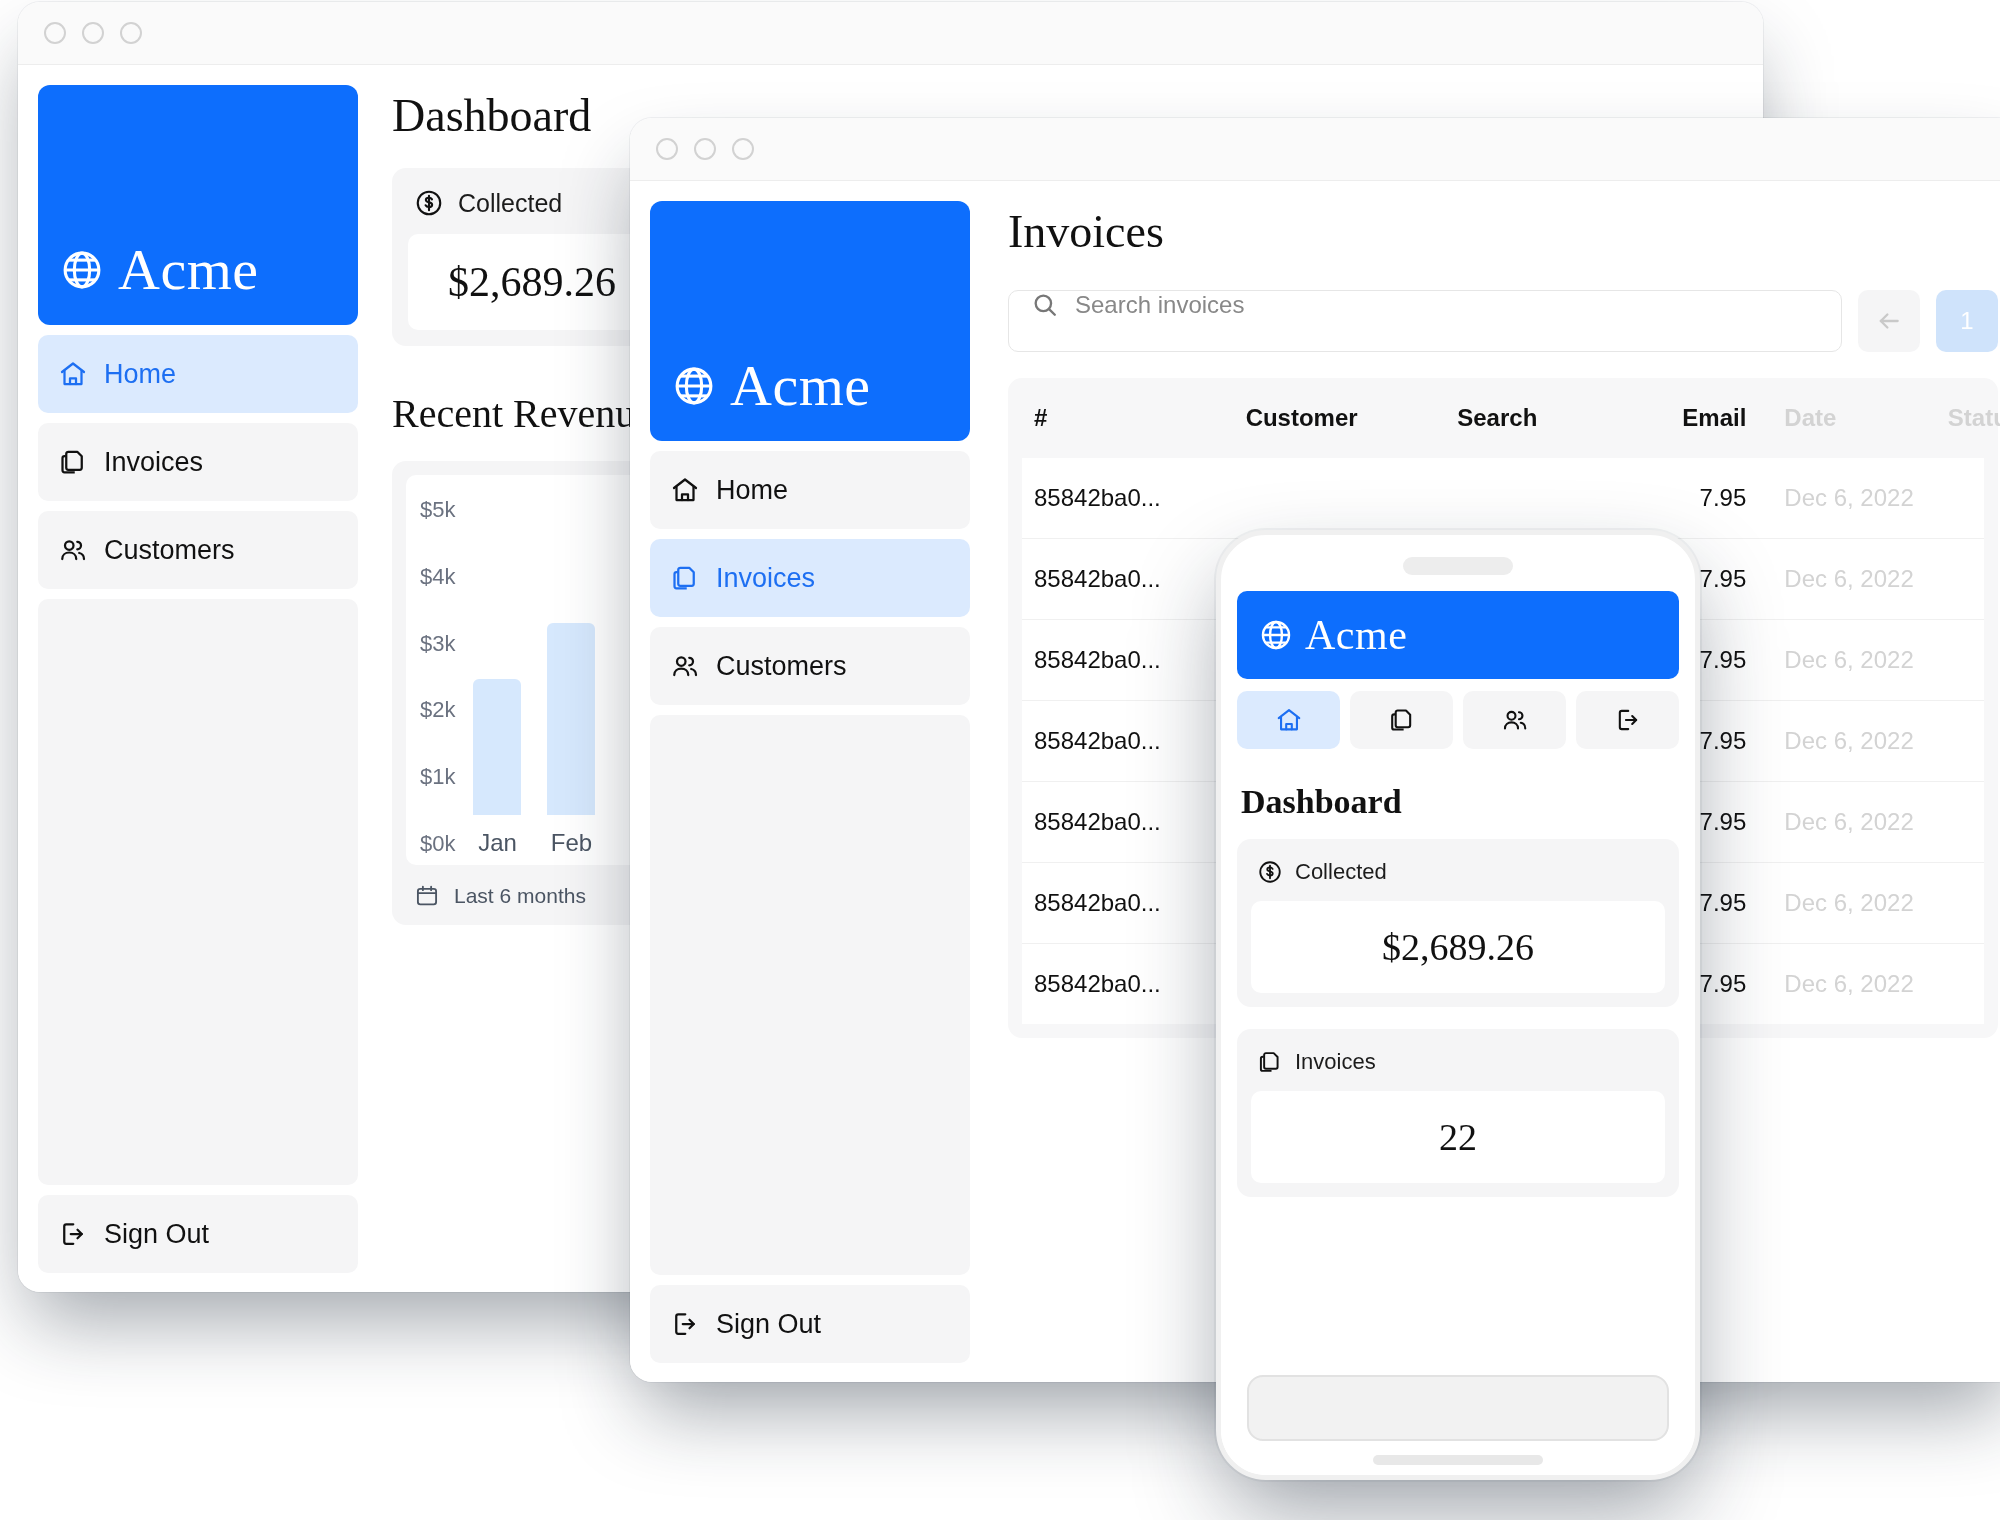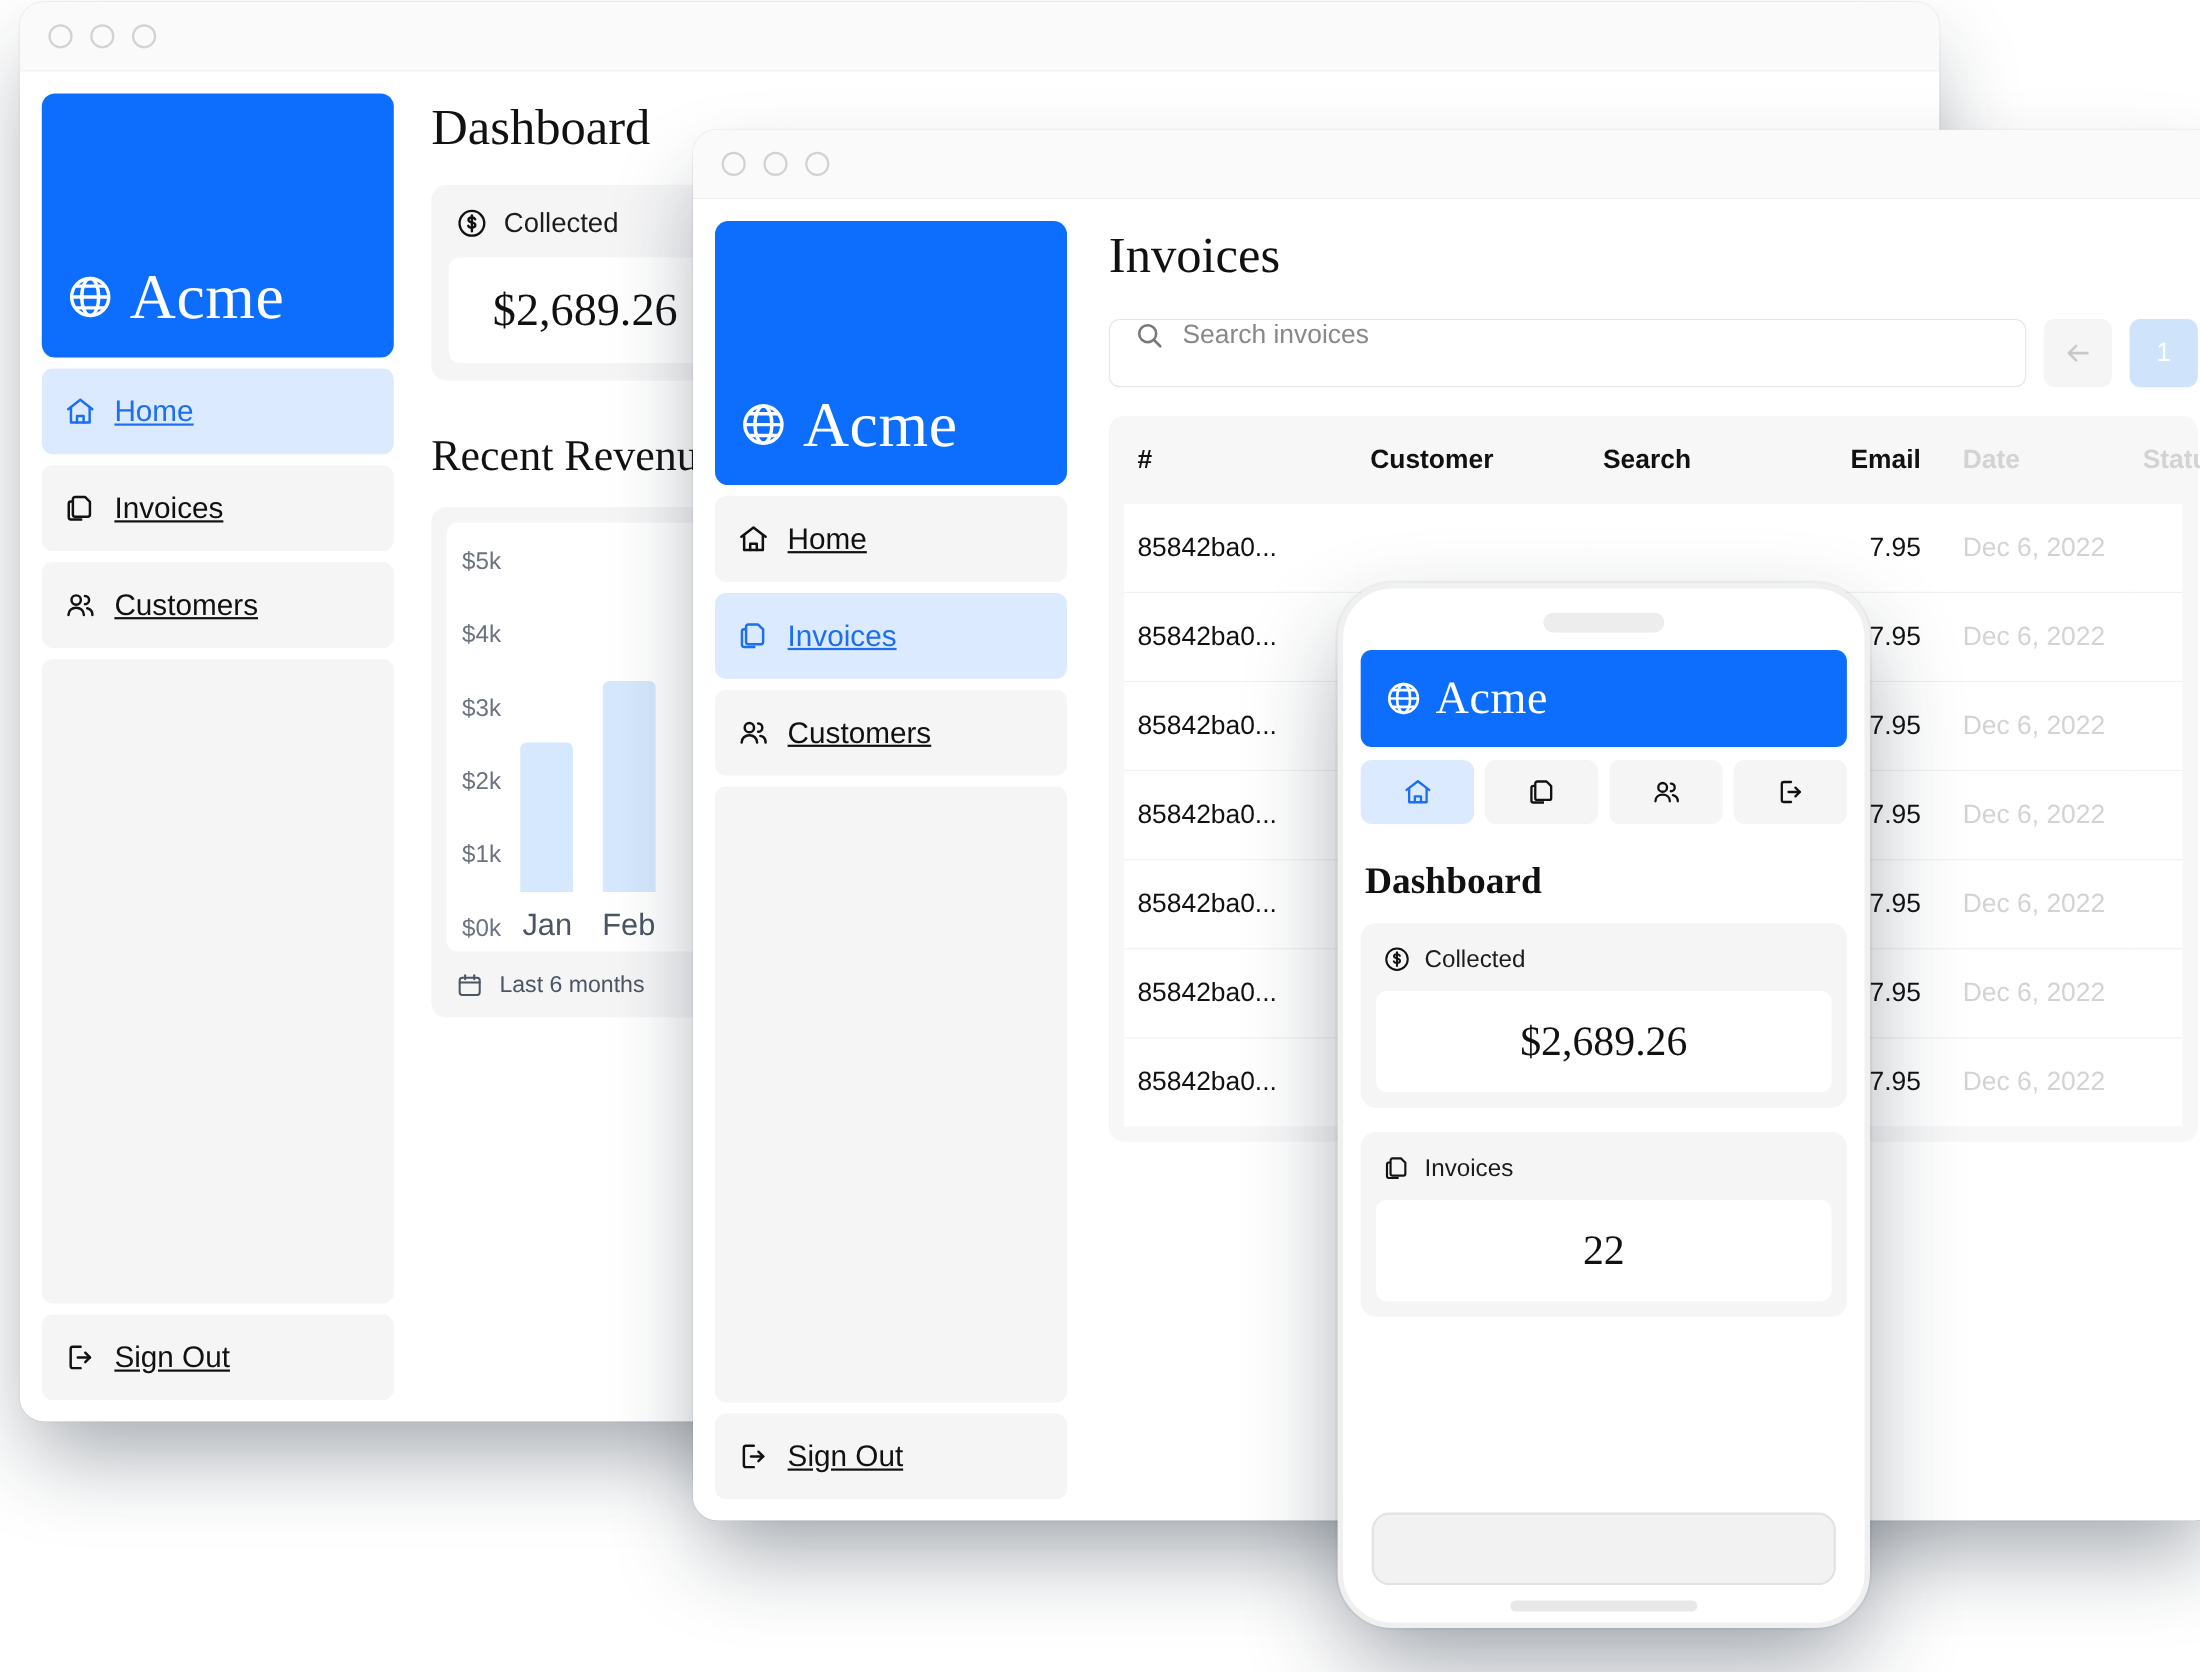--- a/index.html
+++ b/index.html
@@ -34,21 +34,21 @@
     display:flex;align-items:flex-end;justify-content:flex-start;
     padding:0 0 22px 22px;box-sizing:border-box;color:#fff;
   }
   .brand-row{display:flex;align-items:center;gap:14px;}
   .brand-name{font-family:"Liberation Serif", serif;font-weight:400;letter-spacing:.5px;}
   .navlist{display:flex;flex-direction:column;gap:10px;}
   .navitem{
     display:flex;align-items:center;gap:16px;
     background:#f5f5f6;border-radius:10px;
     color:#111;font-weight:500;
-    padding:0 20px;box-sizing:border-box;text-decoration:underline;
+    padding:0 20px;box-sizing:border-box;
   }
   .navitem.active{background:#dbeafe;color:#1d6ff2;}
   .navitem.active svg{stroke:#1d6ff2;}
   .navfill{flex:1 1 auto;background:#f5f5f6;border-radius:10px;min-height:20px;}
   .navitem svg,.ico svg{display:block;}
 
   
   .main{flex:1 1 auto;min-width:0;padding:4px 0 0 18px;box-sizing:border-box;position:relative;}
   .pagetitle{font-family:"Liberation Serif", serif;color:#111;margin:0 0 26px 0;font-weight:400;}
 
@@ -62,21 +62,21 @@
   .sectiontitle{font-family:"Liberation Serif", serif;color:#111;font-weight:400;}
 
   
   .chartcard{background:#f5f5f6;border-radius:14px;padding:14px;box-sizing:border-box;}
   .chartinner{background:#fff;border-radius:10px;padding:22px 14px 8px 14px;box-sizing:border-box;display:flex;}
   .yaxis{display:flex;flex-direction:column;justify-content:space-between;
          color:#6b7280;font-size:22px;padding-right:18px;text-align:right;}
   .plot{flex:1 1 auto;display:flex;align-items:flex-end;gap:26px;}
   .barcol{display:flex;flex-direction:column;align-items:center;justify-content:flex-end;height:100%;}
   .bar{width:48px;background:#d6e8fd;border-radius:6px 6px 0 0;}
-  .barlbl{color:#4b5563;font-size:28px;margin-top:14px;}
+  .barlbl{color:#4b5563;font-size:24px;margin-top:14px;}
   .chartfoot{display:flex;align-items:center;gap:14px;color:#4b5563;font-size:21px;padding:18px 6px 2px 8px;}
 
   
   .searchrow{display:flex;align-items:center;gap:16px;margin-bottom:26px;}
   .searchbox{
     flex:1 1 auto;height:62px;border:1px solid #e6e6e6;border-radius:10px;
     display:flex;gap:16px;padding:0 22px;box-sizing:border-box;background:#fff;
   }
   .searchph{color:#888;font-size:24px;}
   .pagebtn{width:62px;height:62px;border-radius:10px;background:#f5f5f6;display:flex;align-items:center;justify-content:center;}

